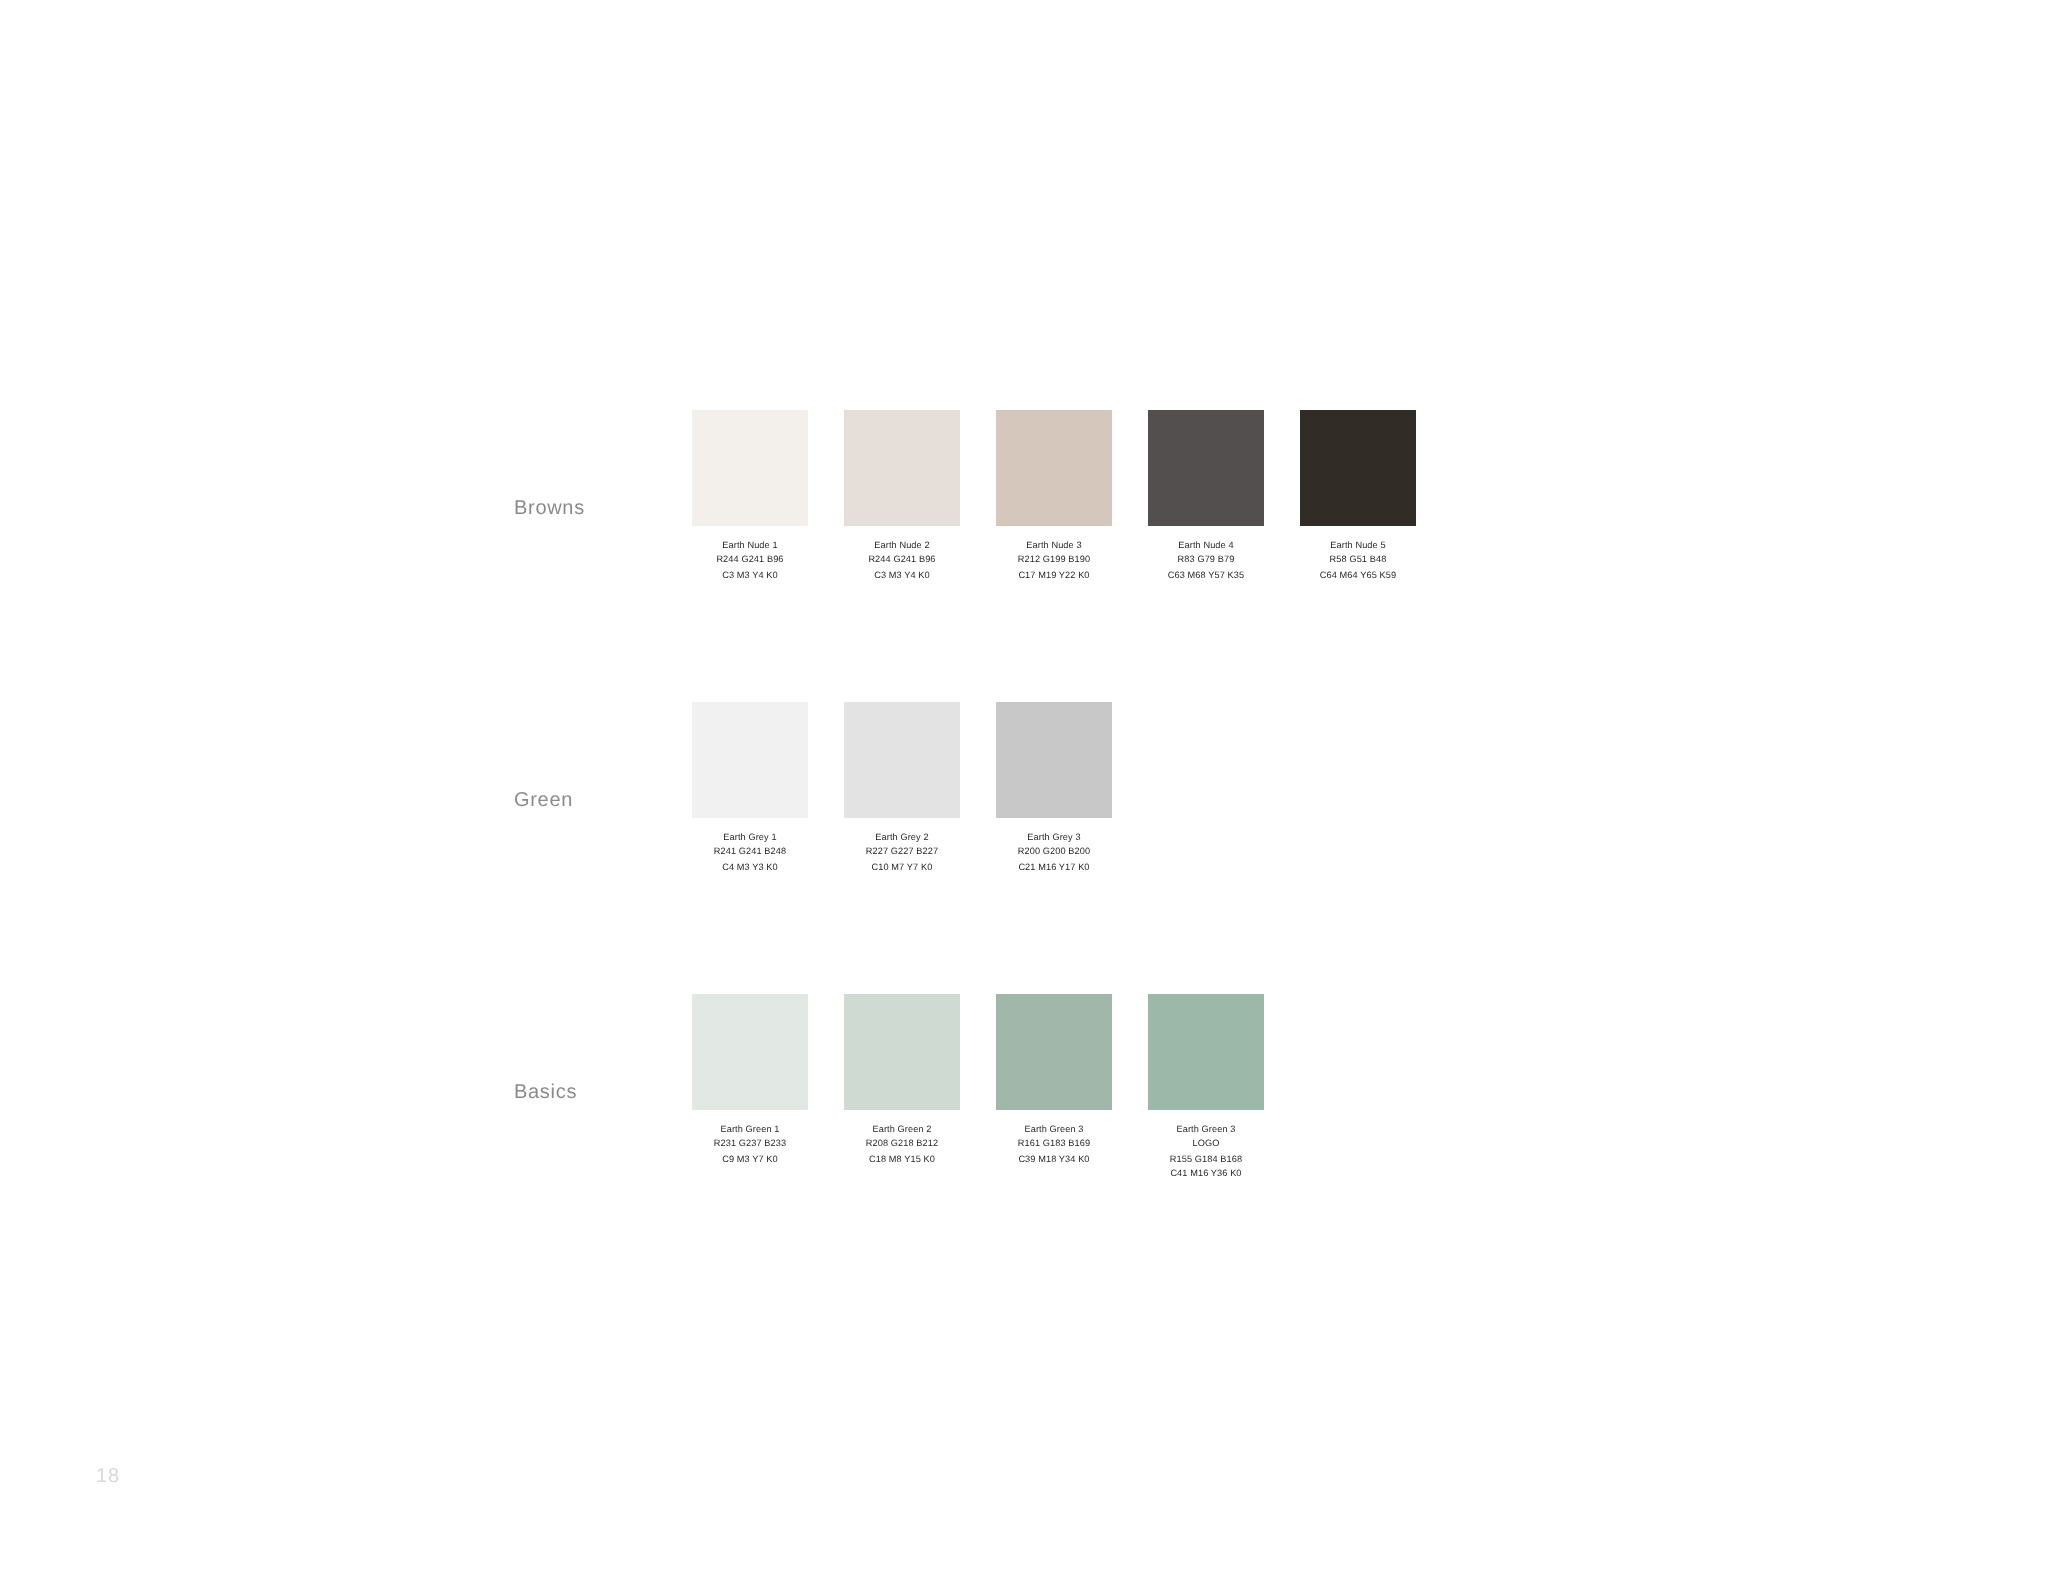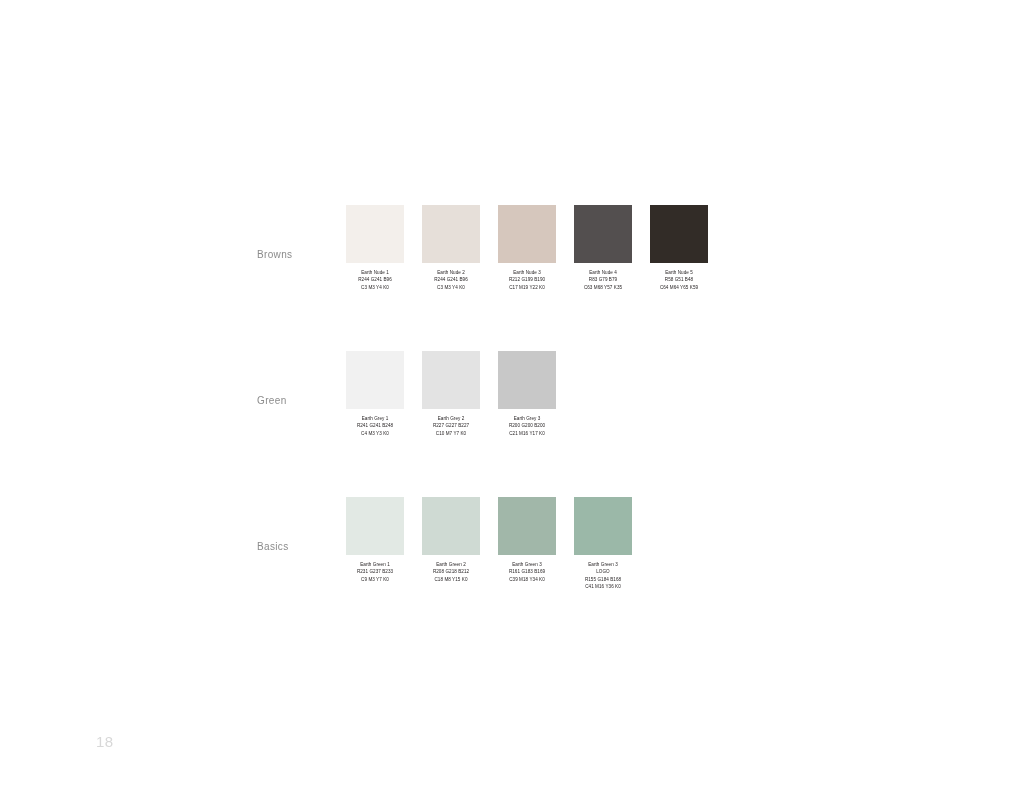--- a/index.html
+++ b/index.html
@@ -95,24 +95,23 @@
     white-space: nowrap;
   }
   .swatch-caption .cap-line {
     display: block;
   }
   
   .page-number {
     position: absolute;
     left: 48px;
     top: 733px;
-    font-size: 15px;
+    font-size: 10px;
     color: #d8d8d8;
     letter-spacing: 0.4px;
-    margin-left: 48px;
   }
 </style>
 </head>
 <body>
 
 <div class="page">
 
 
   <div class="palette" id="palette-root">
       <div class="palette-row">

